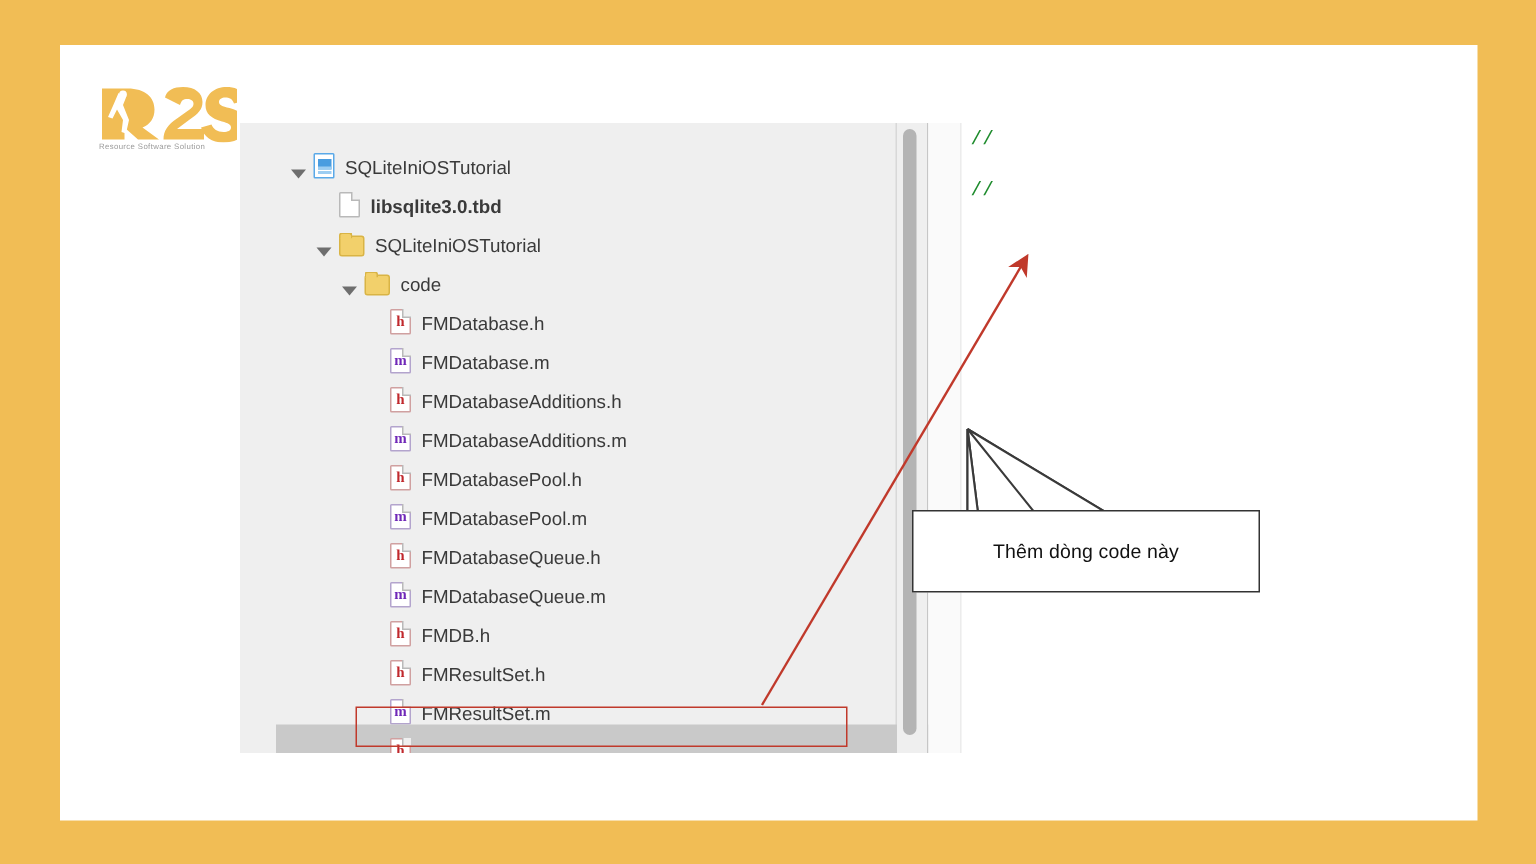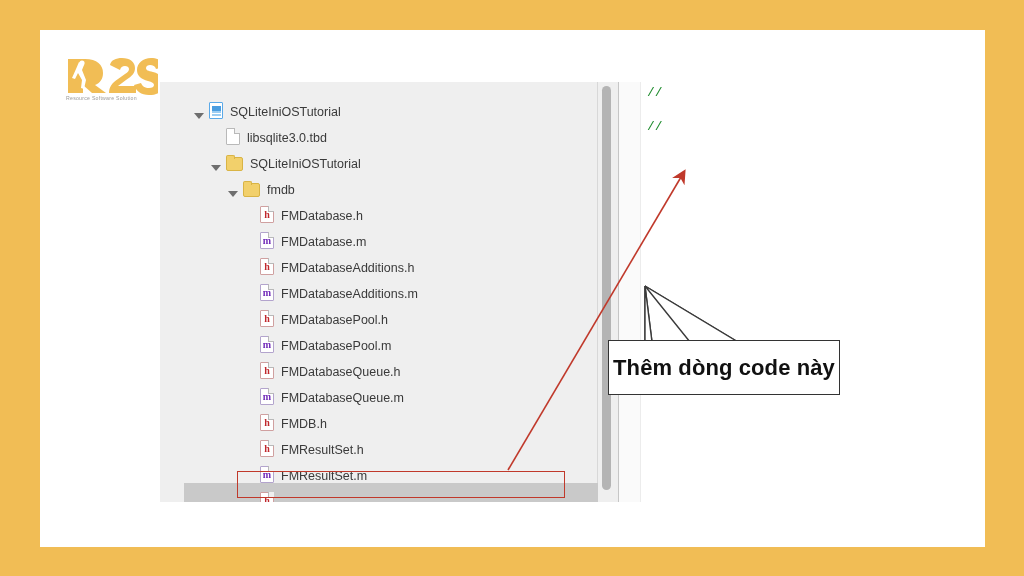--- a/index.html
+++ b/index.html
@@ -250,22 +250,22 @@
     position: absolute;
     left: 608px; top: 340px;
     width: 232px; height: 55px;
     background: #ffffff;
     border: 1.5px solid #333333;
     display: flex;
     align-items: center;
     justify-content: center;
   }
   #callout-text {
-    font-size: 22px;
-    font-weight: bold;
+    font-size: 13px;
+    font-weight: normal;
     color: #111111;
     letter-spacing: .1px;
   }
   #callout-tail {
     position: absolute;
     left: 630px; top: 252px;
     width: 120px; height: 92px;
   }
 </style>
 </head>
@@ -291,37 +291,37 @@
 
   <div id="shot">
 
     <div id="navigator">
         <div class="tree-row" style="top: 11px;">
           <span style="display: inline-block; flex: 0 0 auto; width: 10px;"></span>
           <span class="twisty"></span>
           <span class="ico-proj"></span>
           <span>SQLiteIniOSTutorial</span>
         </div>
-        <div class="tree-row" style="top: 37px;">
+        <div class="tree-row" style="top: 37px; font-weight: bold;">
           <span style="display: inline-block; flex: 0 0 auto; width: 27px;"></span>
           <span class="twisty blank"></span>
           <span class="ico ico-doc"></span>
           <span>libsqlite3.0.tbd</span>
         </div>
         <div class="tree-row" style="top: 63px;">
           <span style="display: inline-block; flex: 0 0 auto; width: 27px;"></span>
           <span class="twisty"></span>
           <span class="ico-folder"></span>
           <span>SQLiteIniOSTutorial</span>
         </div>
         <div class="tree-row" style="top: 89px;">
           <span style="display: inline-block; flex: 0 0 auto; width: 44px;"></span>
           <span class="twisty"></span>
           <span class="ico-folder"></span>
-          <span>fmdb</span>
+          <span>code</span>
         </div>
         <div class="tree-row" style="top: 115px;">
           <span style="display: inline-block; flex: 0 0 auto; width: 61px;"></span>
           <span class="twisty blank"></span>
           <span class="ico ico-src h">
             <span class="glyph">h</span>
           </span>
           <span>FMDatabase.h</span>
         </div>
         <div class="tree-row" style="top: 141px;">

